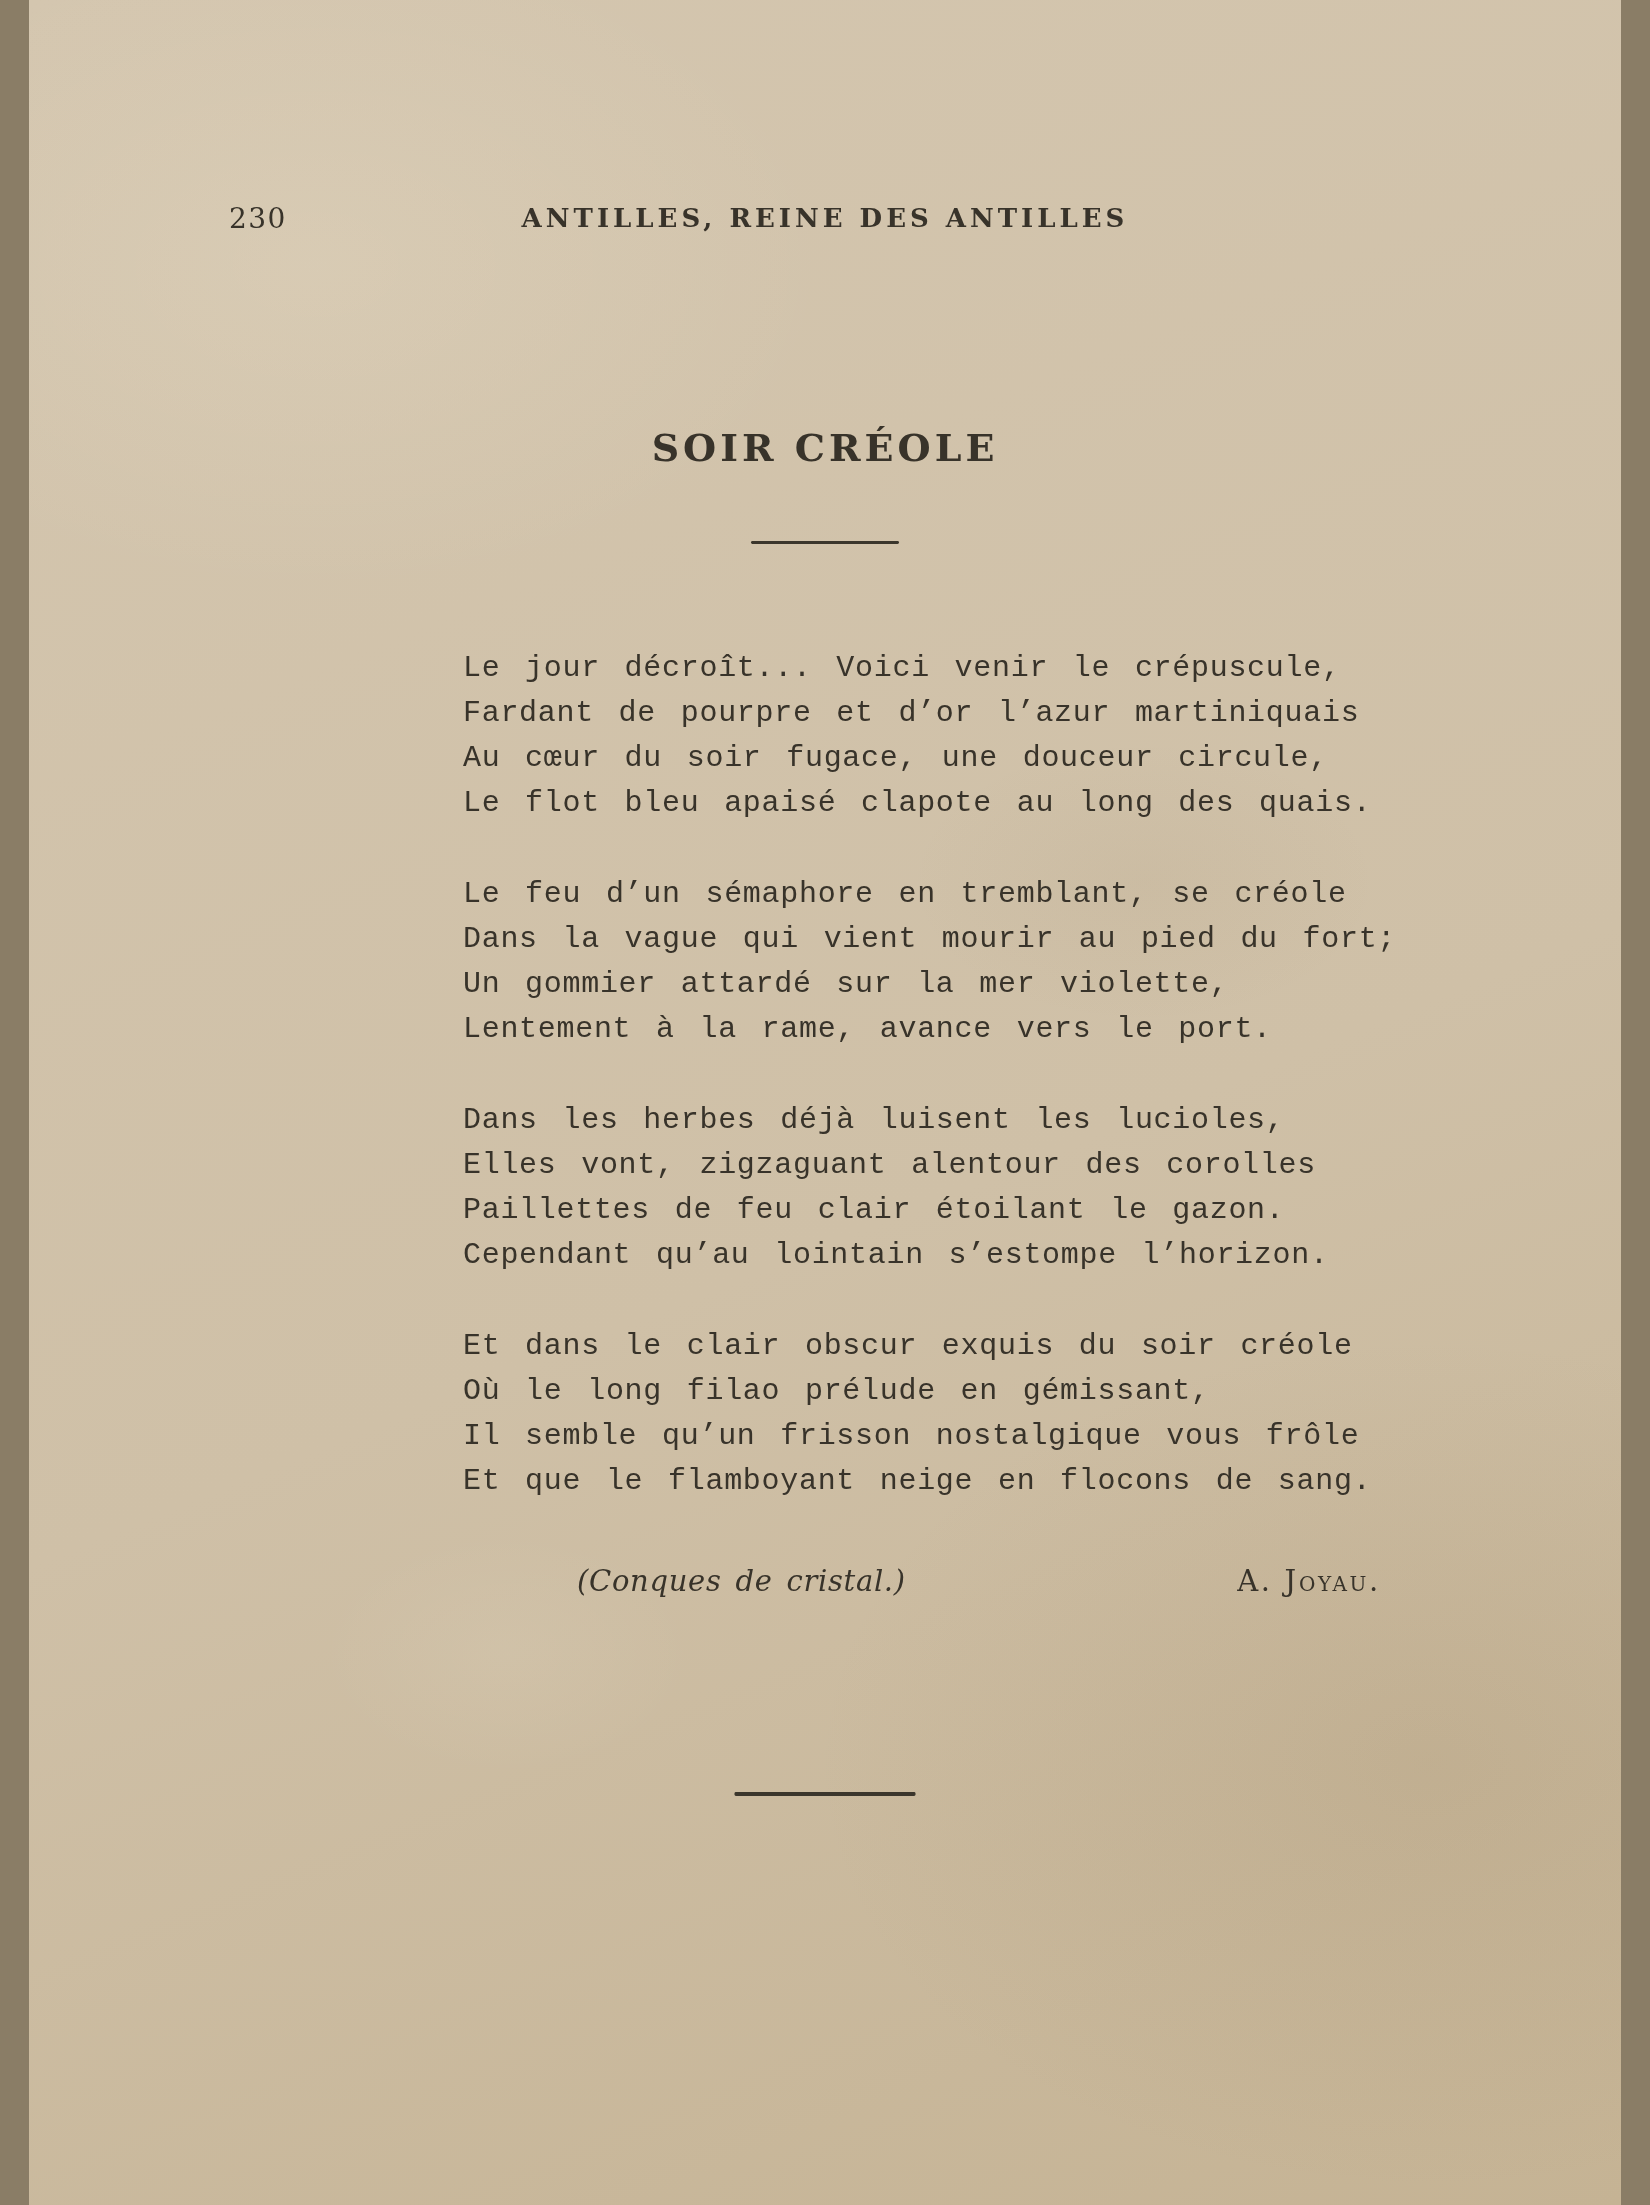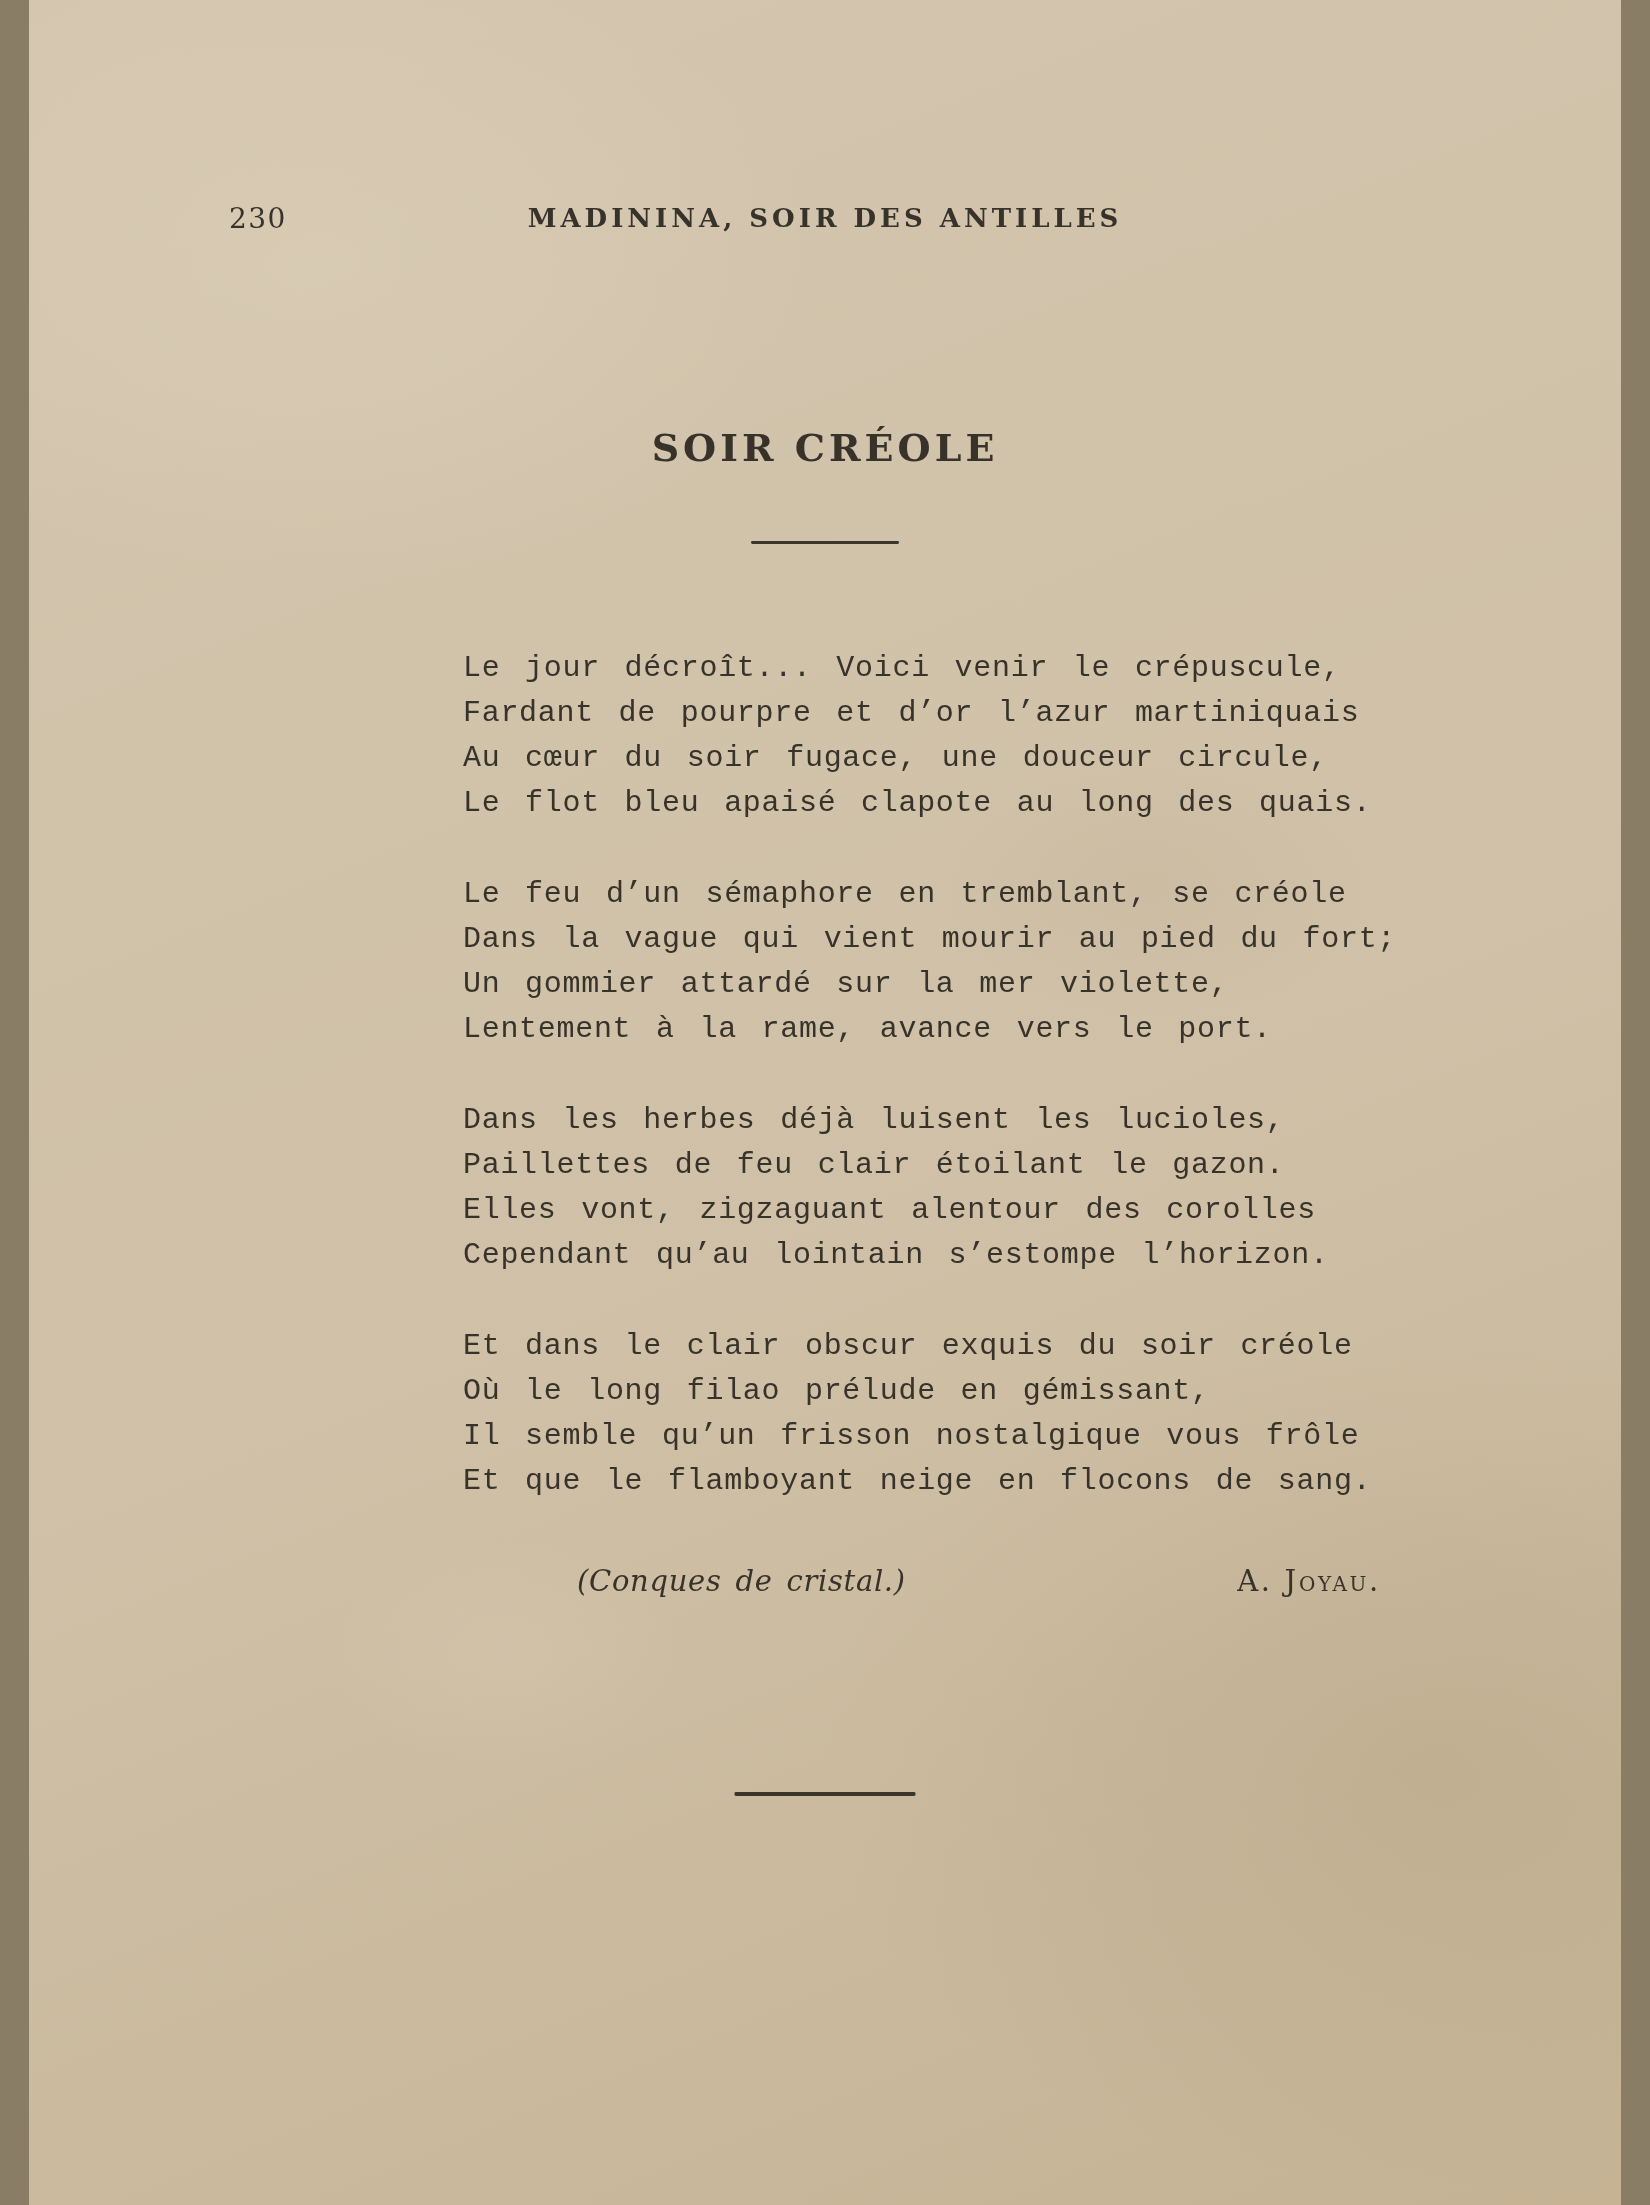--- a/index.html
+++ b/index.html
@@ -117,21 +117,21 @@
     letter-spacing: 2.7px;
   }
 </style>
 </head>
 <body>
 
 <div class="page">
 
   <div class="page-number">230</div>
 
-  <div class="running-header">MADININA, SOIR DES ANTILLES</div>
+  <div class="running-header">ANTILLES, REINE DES ANTILLES</div>
 
   <div class="poem-title">SOIR CRÉOLE</div>
 
   <div class="divider divider-top"></div>
 
   <div class="poem-body">
 
     <div class="stanza">
       <div class="poem-line">Le jour décroît... Voici venir le crépuscule,</div>
       <div class="poem-line">Fardant de pourpre et d’or l’azur martiniquais</div>
@@ -141,22 +141,22 @@
 
     <div class="stanza">
       <div class="poem-line">Le feu d’un sémaphore en tremblant, se créole</div>
       <div class="poem-line">Dans la vague qui vient mourir au pied du fort;</div>
       <div class="poem-line">Un gommier attardé sur la mer violette,</div>
       <div class="poem-line">Lentement à la rame, avance vers le port.</div>
     </div>
 
     <div class="stanza">
       <div class="poem-line">Dans les herbes déjà luisent les lucioles,</div>
+      <div class="poem-line">Elles vont, zigzaguant alentour des corolles</div>
       <div class="poem-line">Paillettes de feu clair étoilant le gazon.</div>
-      <div class="poem-line">Elles vont, zigzaguant alentour des corolles</div>
       <div class="poem-line">Cependant qu’au lointain s’estompe l’horizon.</div>
     </div>
 
     <div class="stanza">
       <div class="poem-line">Et dans le clair obscur exquis du soir créole</div>
       <div class="poem-line">Où le long filao prélude en gémissant,</div>
       <div class="poem-line">Il semble qu’un frisson nostalgique vous frôle</div>
       <div class="poem-line">Et que le flamboyant neige en flocons de sang.</div>
     </div>
 

